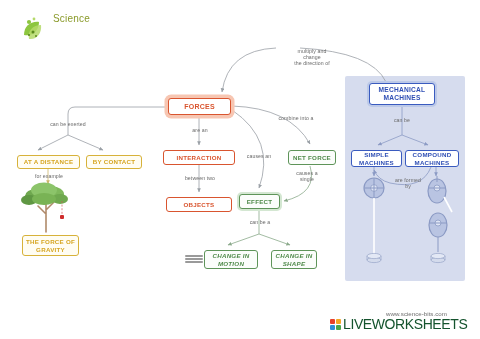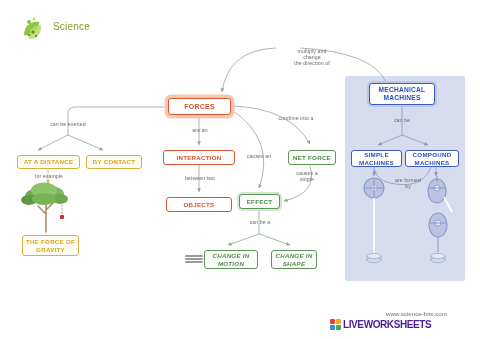--- a/index.html
+++ b/index.html
@@ -6,21 +6,21 @@
   body{
     width:480px;height:339px;background:#ffffff;
     font-family:"Liberation Sans", sans-serif;
     overflow:hidden;position:relative;
   }
   #stage{position:absolute;left:0;top:0;width:480px;height:339px;}
 
   
   .logo{position:absolute;left:20px;top:13px;width:110px;height:36px;}
   .logo-mark{position:absolute;left:0;top:3px;width:30px;height:30px;}
-  .logo-text{position:absolute;left:33px;top:8px;text-align:center;}
+  .logo-text{position:absolute;left:33px;top:0px;text-align:center;}
   .logo-science{font-size:10px;color:#8a9a2a;letter-spacing:.2px;line-height:11px;}
   .logo-bits{font-size:18px;font-weight:bold;color:#2b2b2b;line-height:19px;letter-spacing:-.3px;}
 
   
   .blue-panel{
     position:absolute;left:345px;top:76px;width:120px;height:205px;
     background:#d6dcee;border-radius:2px;
   }
 
   
@@ -67,21 +67,21 @@
 
   
   .speedlines{position:absolute;left:185px;top:255px;width:18px;height:9px;}
   .speedlines i{display:block;height:1.6px;background:#9a9a9a;margin-bottom:1.5px;border-radius:1px;}
 
   
   .site{position:absolute;left:386px;top:310px;font-size:6.2px;color:#6d6d6d;}
   .lw{position:absolute;left:330px;top:318px;display:flex;align-items:center;gap:2px;}
   .lw-mark{width:11px;height:11px;display:grid;grid-template-columns:1fr 1fr;grid-template-rows:1fr 1fr;gap:1px;}
   .lw-mark span{display:block;border-radius:1px;}
-  .lw-text{font-size:10px;font-weight:bold;color:#4c1d95;letter-spacing:-.4px;line-height:13px;}
+  .lw-text{font-size:14px;font-weight:normal;color:#14532d;letter-spacing:-.4px;line-height:13px;}
 </style>
 </head>
 <body>
 
 <div id="stage">
 
   <div class="logo">
     <svg class="logo-mark" viewBox="0 0 30 30">
       <path d="M4 19 C4 10, 11 5, 19 6 C19 14, 13 21, 4 19 Z" fill="#8dc63f"></path>
       <path d="M9 23 C7 15, 13 9, 21 9 C22 17, 17 24, 9 23 Z" fill="#b5d96a" opacity=".85"></path>

